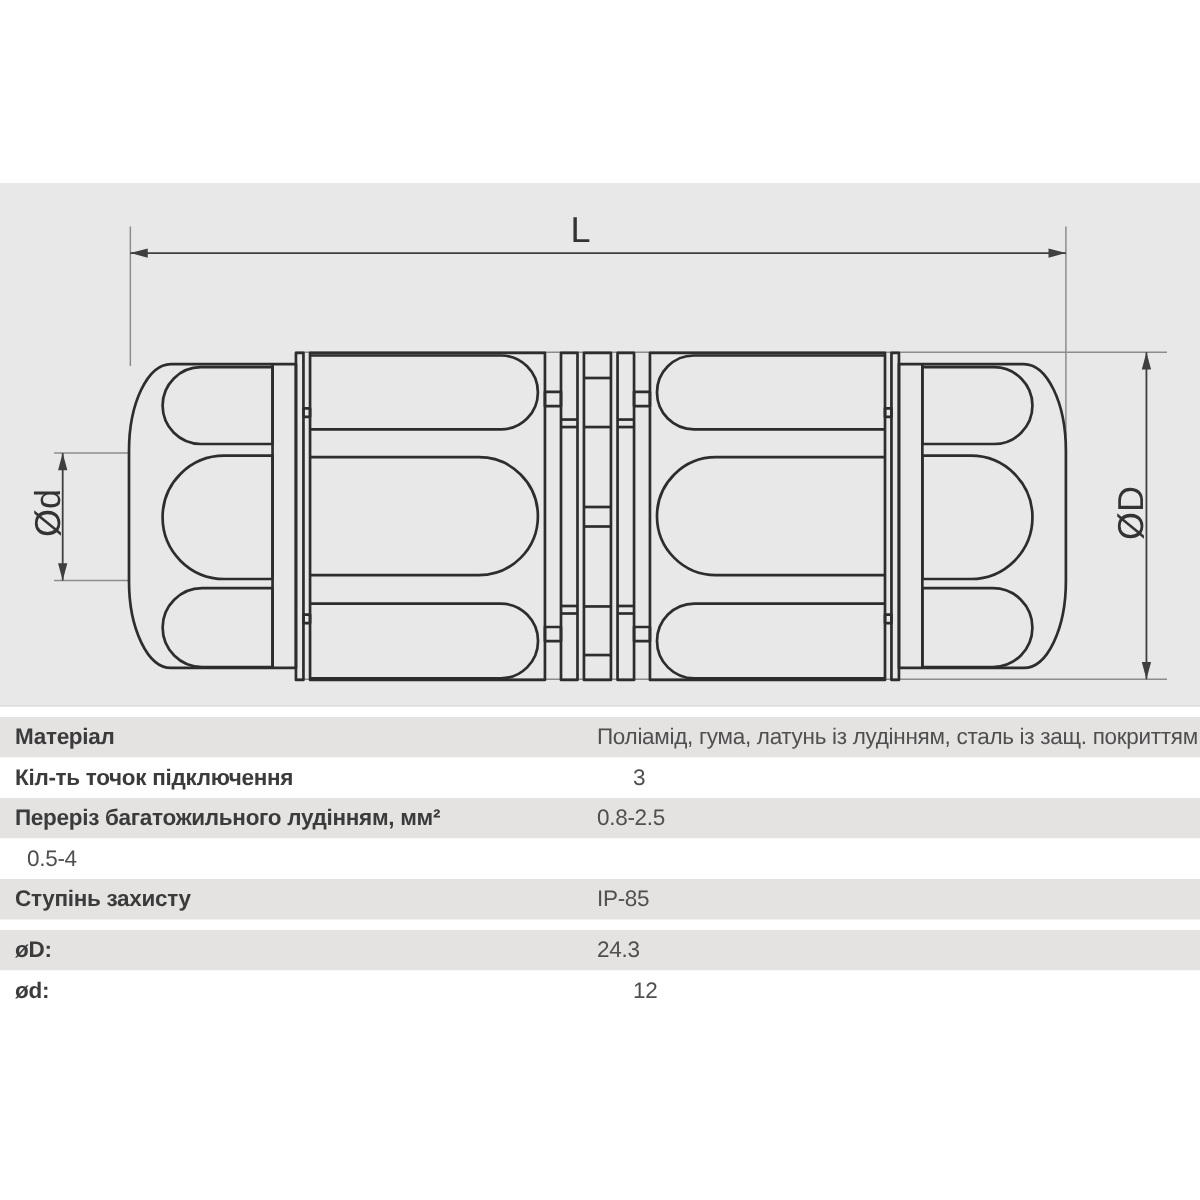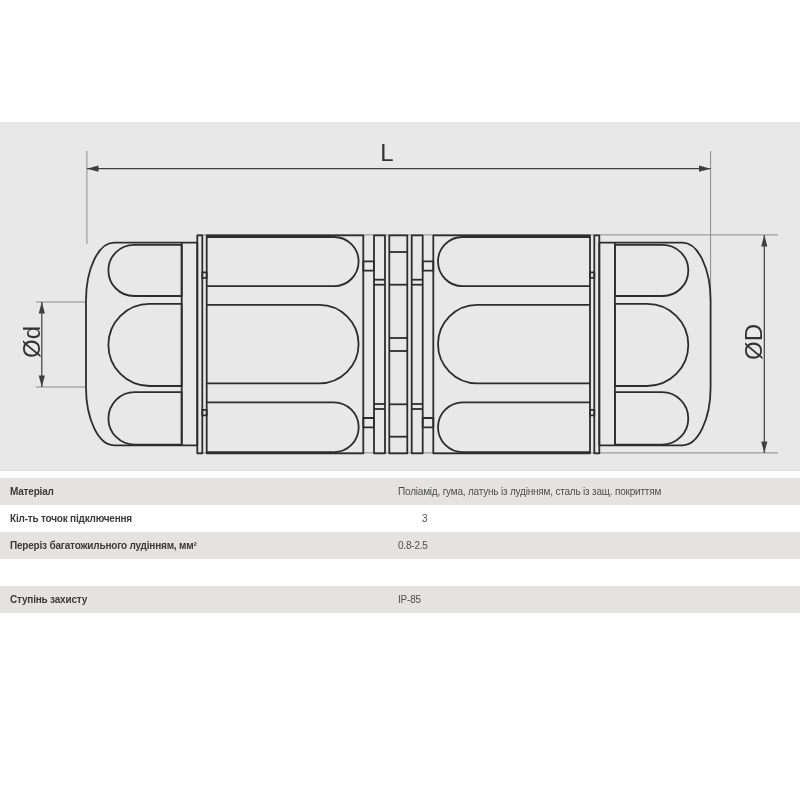--- a/index.html
+++ b/index.html
@@ -11,21 +11,21 @@
                  background:#e9e8e8;border-bottom:1px solid #dddcdb;}
   .drawing-panel svg{display:block;}
 
   svg text{font-family:"Liberation Sans",sans-serif;fill:#333333;}
   .dim-label{font-size:24px;}
 
   
   .spec-table{position:absolute;left:0;width:800px;}
   .specs{top:478px;}
   .dims{top:620px;}
-  .trow{display:flex;width:800px;height:27px;line-height:27px;font-size:10px;letter-spacing:-0.2px;}
+  .trow{display:flex;width:800px;height:27px;line-height:27px;font-size:15px;letter-spacing:-0.2px;}
   .trow.shaded{background:#e4e3e2;}
   .trow.plain{background:#ffffff;gap:24px;}
   .tlabel{width:370px;padding-left:10px;font-weight:bold;color:#3b3b3b;
           white-space:nowrap;overflow:hidden;}
   .tvalue{flex:1;color:#4f4f4f;padding-left:0;white-space:nowrap;overflow:hidden;}
   .tvalue{margin-left:18px;}
   .trow .tvalue{position:relative;left:0;}
   
 </style>
 </head>
@@ -142,21 +142,32 @@
     </div>
     <div class="trow plain">
       <div class="tlabel">Кіл-ть точок підключення</div>
       <div class="tvalue">3</div>
     </div>
     <div class="trow shaded">
       <div class="tlabel">Переріз багатожильного лудінням, мм²</div>
       <div class="tvalue">0.8-2.5</div>
     </div>
     <div class="trow plain">
+      <div class="tvalue">0.5-4</div>
     </div>
     <div class="trow shaded">
       <div class="tlabel">Ступінь захисту</div>
       <div class="tvalue">IP-85</div>
     </div>
   </div>
 
+  <div class="spec-table dims">
+    <div class="trow shaded">
+      <div class="tlabel">øD:</div>
+      <div class="tvalue">24.3</div>
+    </div>
+    <div class="trow plain">
+      <div class="tlabel">ød:</div>
+      <div class="tvalue">12</div>
+    </div>
+  </div>
 
 </div>
 
 </body></html>

